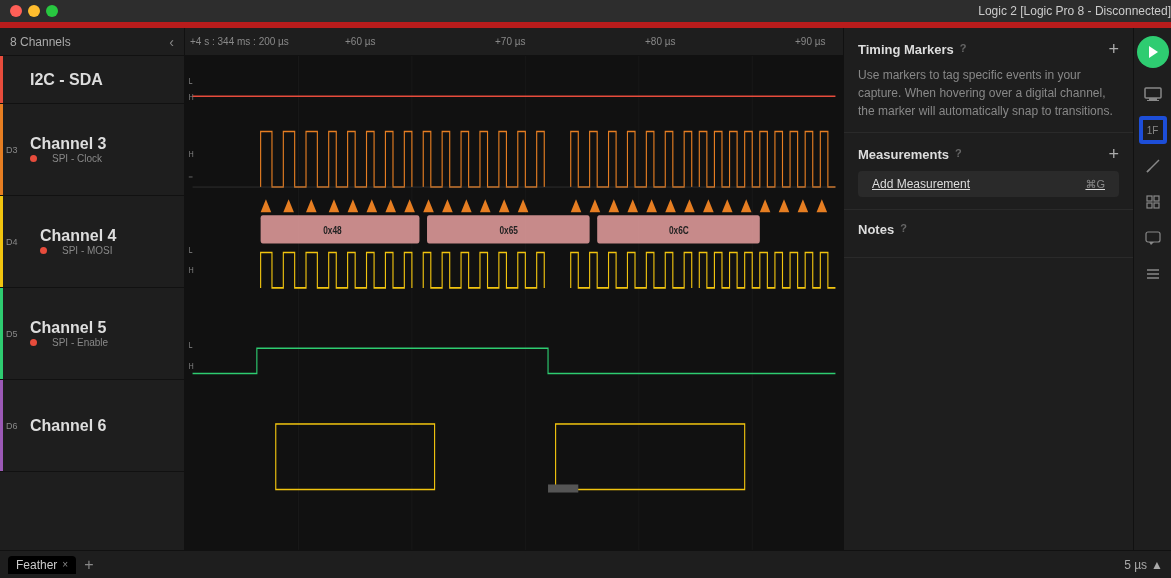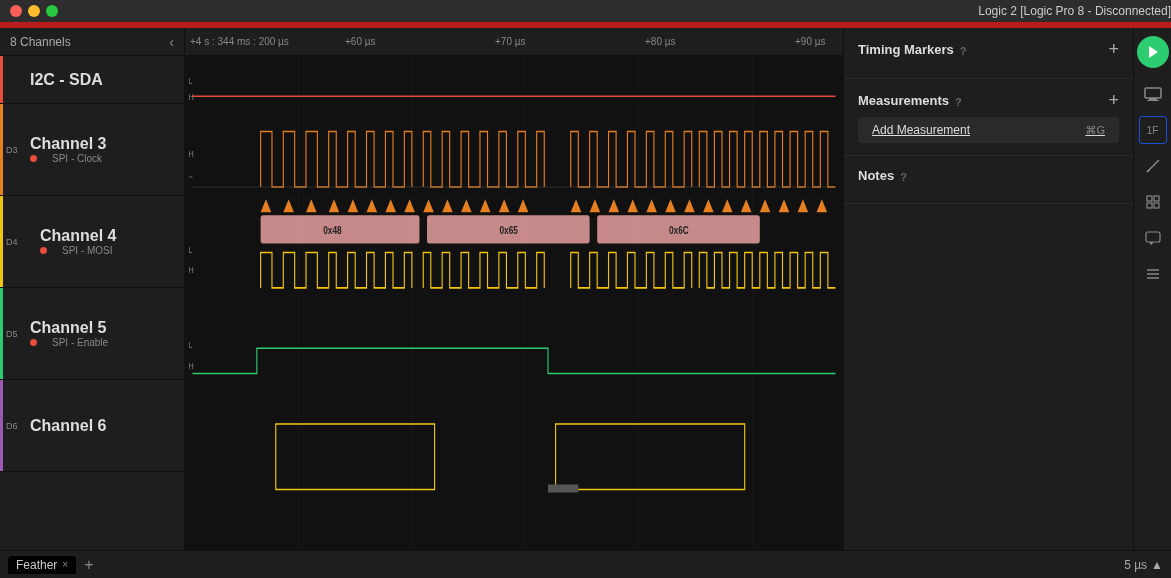--- a/index.html
+++ b/index.html
@@ -214,21 +214,21 @@
       display: flex;
       align-items: center;
       justify-content: space-between;
       margin-bottom: 8px;
     }
     .panel-section-title {
       font-size: 13px;
       font-weight: 600;
       color: #ddd;
       display: flex;
-      align-items: flex-end;
+      align-items: flex-start;
       gap: 6px;
     }
     .panel-help {
       color: #666;
       font-size: 11px;
       cursor: pointer;
     }
     .panel-add {
       color: #aaa;
       font-size: 18px;
@@ -486,20 +486,21 @@
   <div class="right-panel">
 
     <div class="panel-section">
       <div class="panel-section-header">
         <div class="panel-section-title">
           <span>Timing Markers</span>
           <span class="panel-help">?</span>
         </div>
         <span class="panel-add">+</span>
       </div>
+      <p class="panel-desc">Use markers to tag specific events in your capture. When hovering over a digital channel, the marker will automatically snap to transitions.</p>
     </div>
 
     <div class="panel-section">
       <div class="panel-section-header">
         <div class="panel-section-title">
           <span>Measurements</span>
           <span class="panel-help">?</span>
         </div>
         <span class="panel-add">+</span>
       </div>
@@ -528,21 +529,21 @@
     </div>
 
     <div class="toolbar-icon">
       <svg width="18" height="14" viewBox="0 0 18 14" fill="#888">
         <rect x="1" y="1" width="16" height="10" rx="1" fill="none" stroke="#888" stroke-width="1.5"></rect>
         <rect x="5" y="11" width="8" height="2" fill="#888"></rect>
         <rect x="3" y="13" width="12" height="1" fill="#888"></rect>
       </svg>
     </div>
 
-    <div class="toolbar-icon" style="font-size:10px;color:#888;border:1px solid #1d4ed8;border-radius:3px;">1F</div>
+    <div class="toolbar-icon" style="font-size:10px;color:#888;border:4px solid #1d4ed8;border-radius:3px;">1F</div>
 
     <div class="toolbar-icon">
       <svg width="16" height="16" viewBox="0 0 16 16" fill="none">
         <line x1="2" y1="14" x2="14" y2="2" stroke="#888" stroke-width="1.5"></line>
         <line x1="2" y1="14" x2="5" y2="11" stroke="#888" stroke-width="1.5"></line>
       </svg>
     </div>
 
     <div class="toolbar-icon">
       <svg width="16" height="16" viewBox="0 0 16 16" fill="none">

